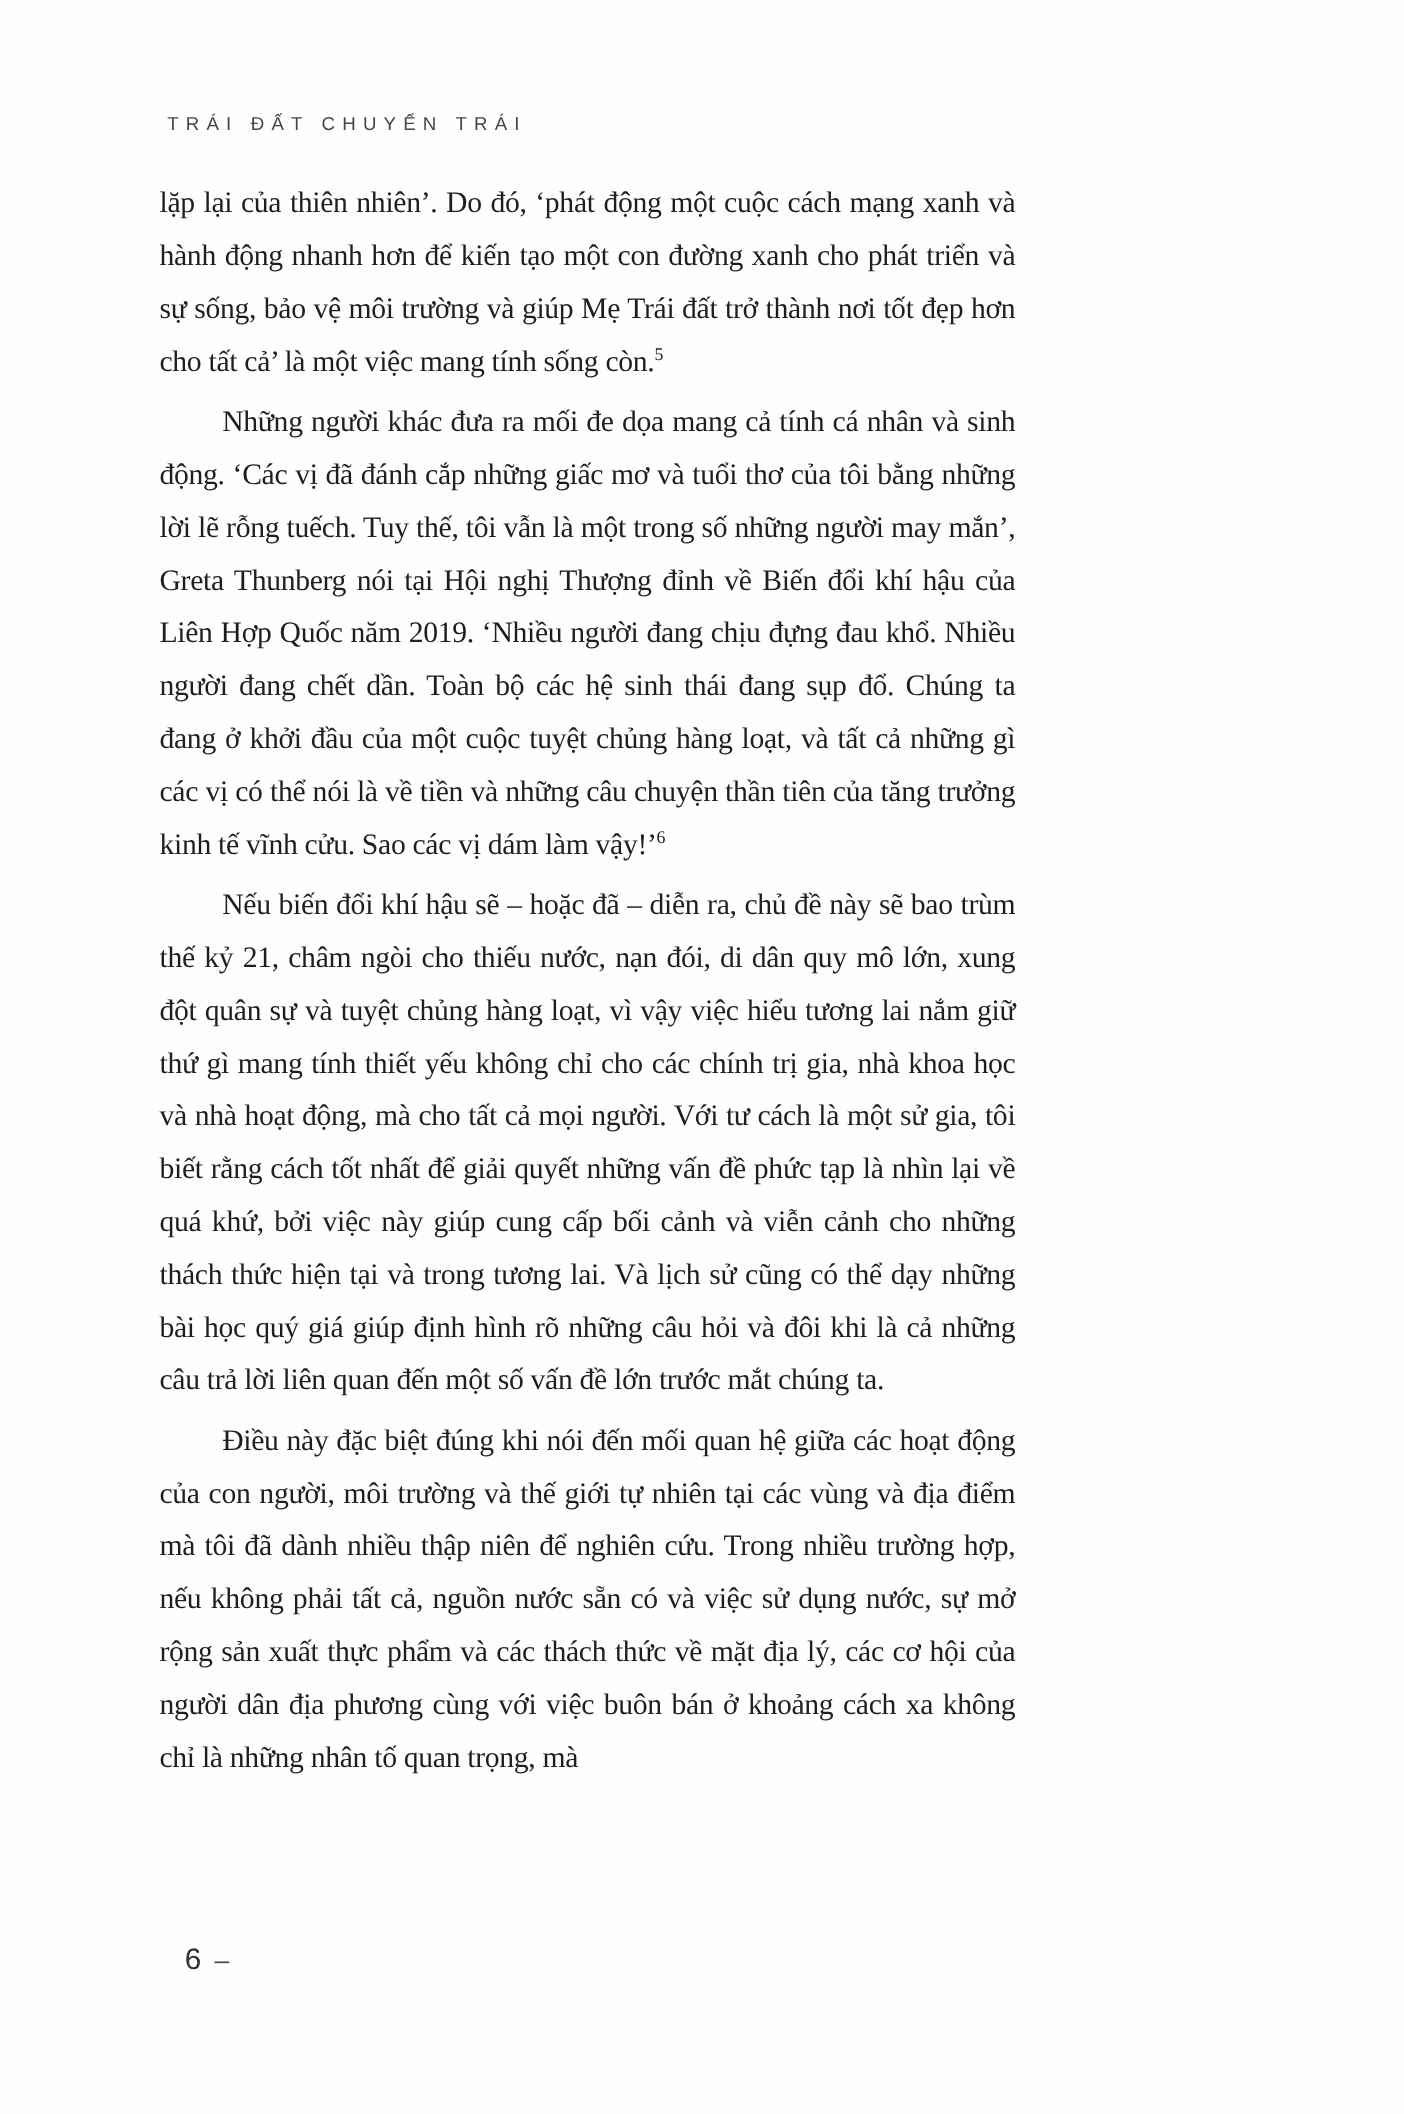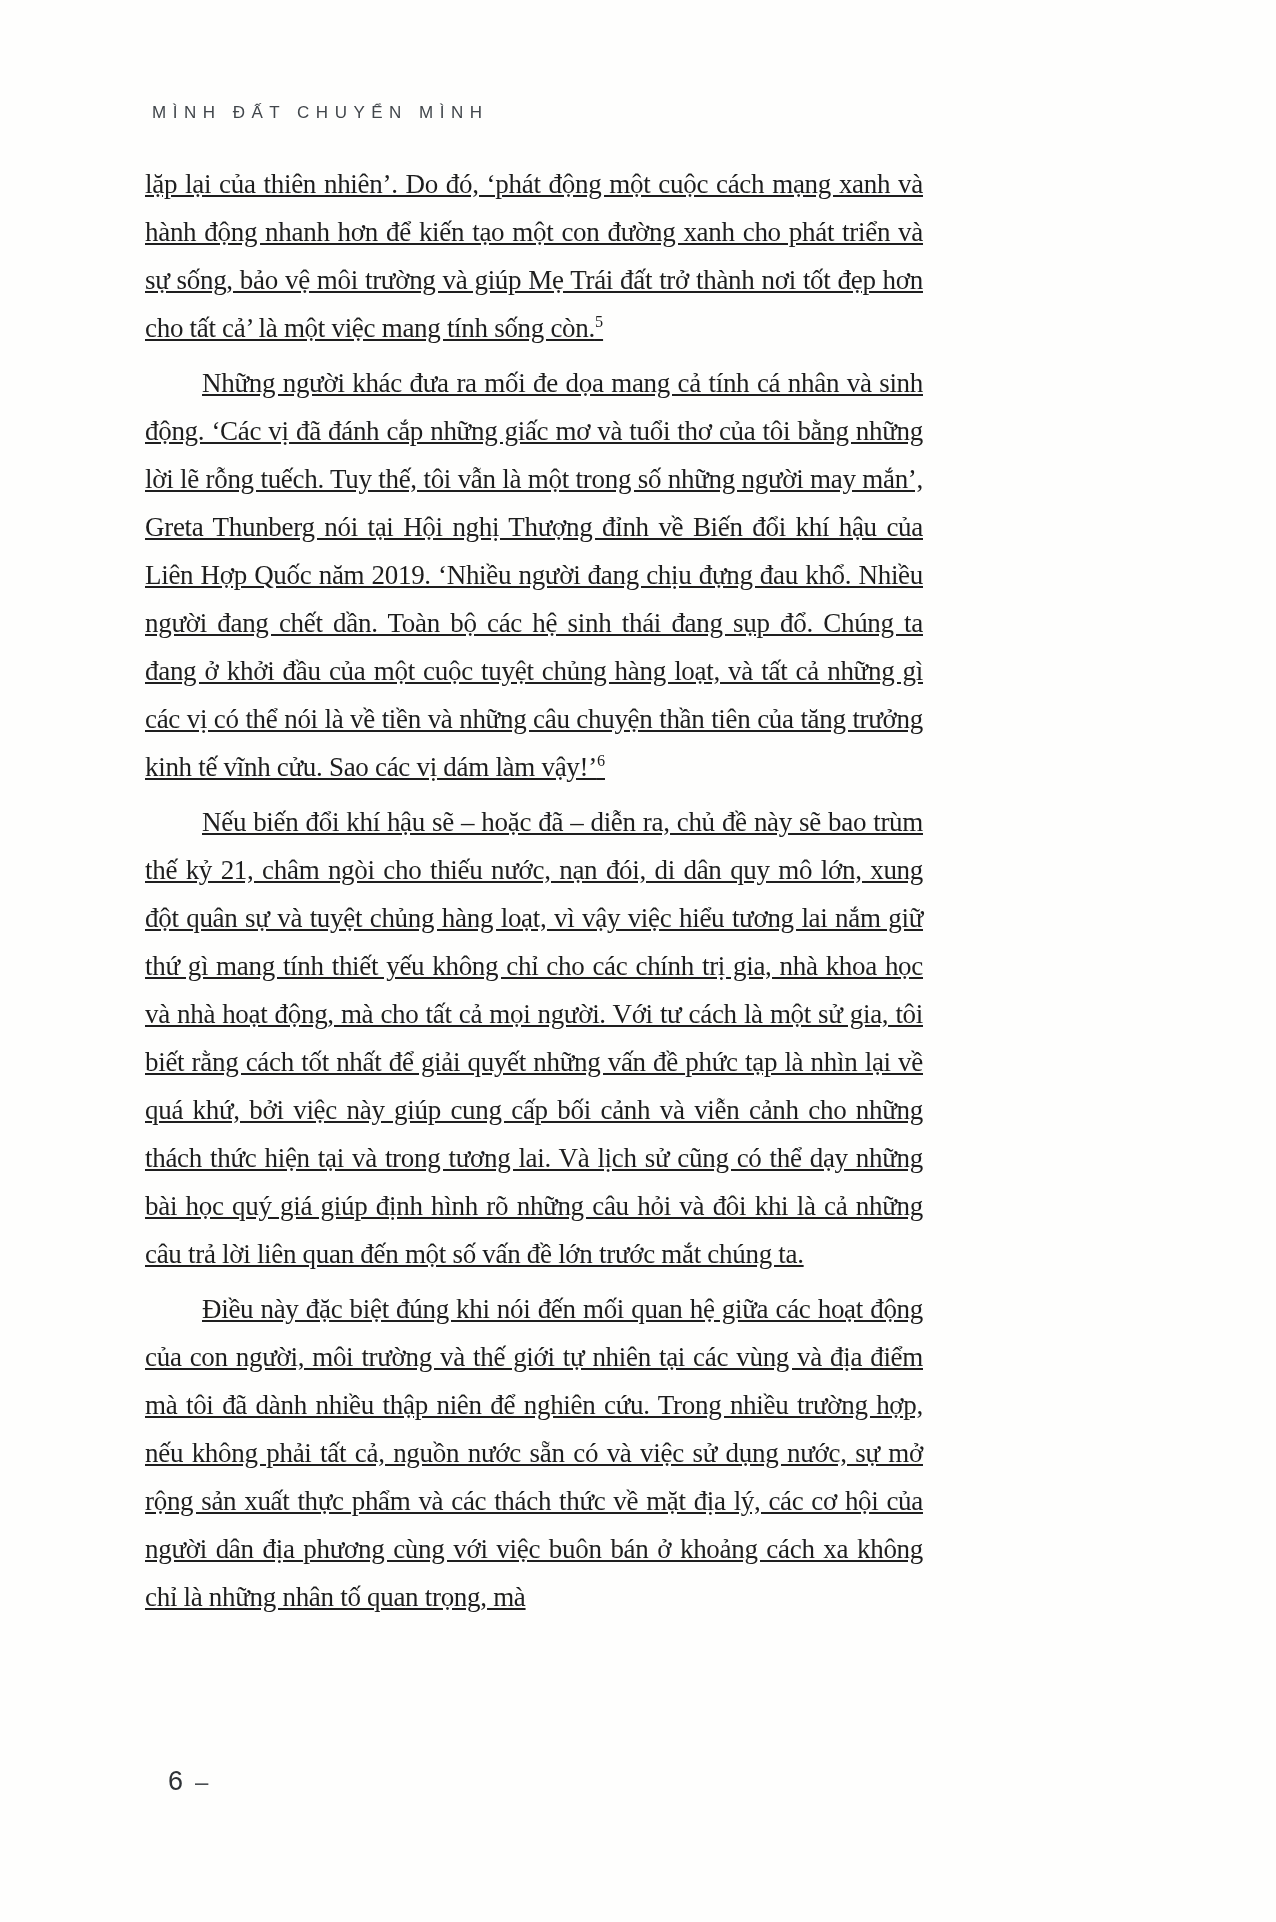--- a/index.html
+++ b/index.html
@@ -28,21 +28,21 @@
     position: absolute;
     left: 145px;
     top: 160px;
     width: 778px;
     font-size: 27px;
     line-height: 48px;
     letter-spacing: -0.3px;
     color: #1e1e1e;
     text-align: justify;
   }
-  .para { margin-bottom: 7px; text-decoration: underline; }
+  .para { margin-bottom: 7px; }
   .para.indented { text-indent: 57px; }
   .para sup {
     font-size: 0.6em;
     line-height: 0;
     vertical-align: super;
     letter-spacing: 0;
   }
   .page-footer {
     position: absolute;
     left: 168px;
@@ -57,21 +57,21 @@
   .page-footer .dash {
     color: #4a4e52;
     font-size: 24px;
   }
 </style>
 </head>
 <body>
 
 <div class="page">
 
-  <div class="running-header">MÌNH ĐẤT CHUYỂN MÌNH</div>
+  <div class="running-header">TRÁI ĐẤT CHUYỂN TRÁI</div>
 
   <main class="body-text">
     <div>
         <p class="para">lặp lại của thiên nhiên’. Do đó, ‘phát động một cuộc cách mạng xanh và hành động nhanh hơn để kiến tạo một con đường xanh cho phát triển và sự sống, bảo vệ môi trường và giúp Mẹ Trái đất trở thành nơi tốt đẹp hơn cho tất cả’ là một việc mang tính sống còn.<sup>5</sup></p>
         <p class="para indented">Những người khác đưa ra mối đe dọa mang cả tính cá nhân và sinh động. ‘Các vị đã đánh cắp những giấc mơ và tuổi thơ của tôi bằng những lời lẽ rỗng tuếch. Tuy thế, tôi vẫn là một trong số những người may mắn’, Greta Thunberg nói tại Hội nghị Thượng đỉnh về Biến đổi khí hậu của Liên Hợp Quốc năm 2019. ‘Nhiều người đang chịu đựng đau khổ. Nhiều người đang chết dần. Toàn bộ các hệ sinh thái đang sụp đổ. Chúng ta đang ở khởi đầu của một cuộc tuyệt chủng hàng loạt, và tất cả những gì các vị có thể nói là về tiền và những câu chuyện thần tiên của tăng trưởng kinh tế vĩnh cửu. Sao các vị dám làm vậy!’<sup>6</sup></p>
         <p class="para indented">Nếu biến đổi khí hậu sẽ – hoặc đã – diễn ra, chủ đề này sẽ bao trùm thế kỷ 21, châm ngòi cho thiếu nước, nạn đói, di dân quy mô lớn, xung đột quân sự và tuyệt chủng hàng loạt, vì vậy việc hiểu tương lai nắm giữ thứ gì mang tính thiết yếu không chỉ cho các chính trị gia, nhà khoa học và nhà hoạt động, mà cho tất cả mọi người. Với tư cách là một sử gia, tôi biết rằng cách tốt nhất để giải quyết những vấn đề phức tạp là nhìn lại về quá khứ, bởi việc này giúp cung cấp bối cảnh và viễn cảnh cho những thách thức hiện tại và trong tương lai. Và lịch sử cũng có thể dạy những bài học quý giá giúp định hình rõ những câu hỏi và đôi khi là cả những câu trả lời liên quan đến một số vấn đề lớn trước mắt chúng ta.</p>
         <p class="para indented">Điều này đặc biệt đúng khi nói đến mối quan hệ giữa các hoạt động của con người, môi trường và thế giới tự nhiên tại các vùng và địa điểm mà tôi đã dành nhiều thập niên để nghiên cứu. Trong nhiều trường hợp, nếu không phải tất cả, nguồn nước sẵn có và việc sử dụng nước, sự mở rộng sản xuất thực phẩm và các thách thức về mặt địa lý, các cơ hội của người dân địa phương cùng với việc buôn bán ở khoảng cách xa không chỉ là những nhân tố quan trọng, mà</p>
       </div>
   </main>
 

